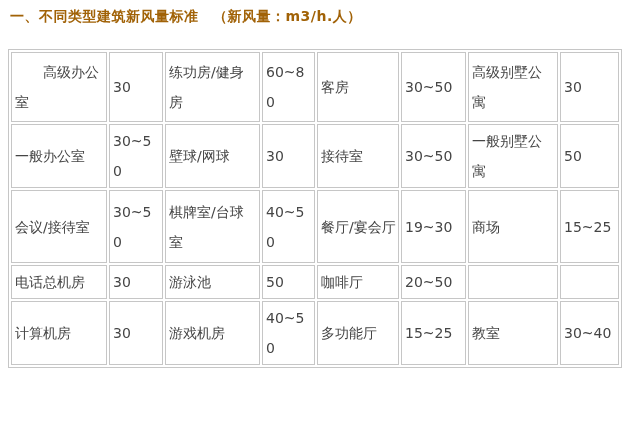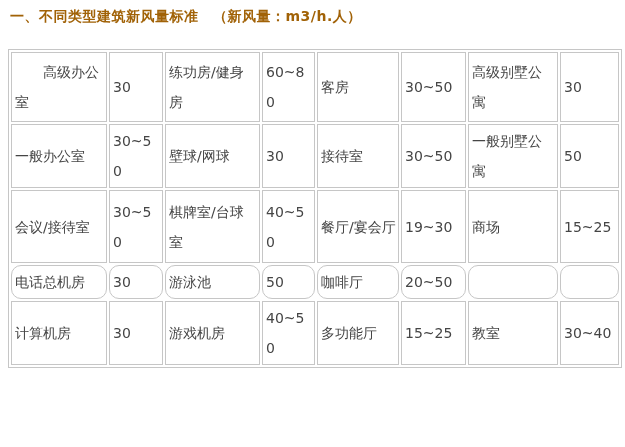--- a/index.html
+++ b/index.html
@@ -53,21 +53,21 @@
   col.c-room3 { width: 82px; }
   col.c-air3  { width: 65px; }
   col.c-room4 { width: 90px; }
   col.c-air4  { width: 59px; }
   
   thead tr:nth-child(1) th { height: 38px; vertical-align: bottom; padding-bottom: 4px; }
   thead tr:nth-child(2) th { height: 38px; vertical-align: bottom; padding-bottom: 4px; }
   tbody tr:nth-child(1) td { height: 66px; }
   tbody tr:nth-child(2) td { height: 44px; }
   tbody tr:nth-child(3) td { height: 69px; }
-  tbody tr:nth-child(4) td { height: 29px; border-radius: 10px; }
+  tbody tr:nth-child(4) td { height: 29px; }
   tbody tr:nth-child(5) td { height: 30px; }
   tbody tr:nth-child(6) td { height: 34px; }
 </style>
 </head>
 <body>
 
 <div class="page">
 
   <div class="title">一、不同类型建筑新风量标准　（新风量：m3/h.人）</div>
 

